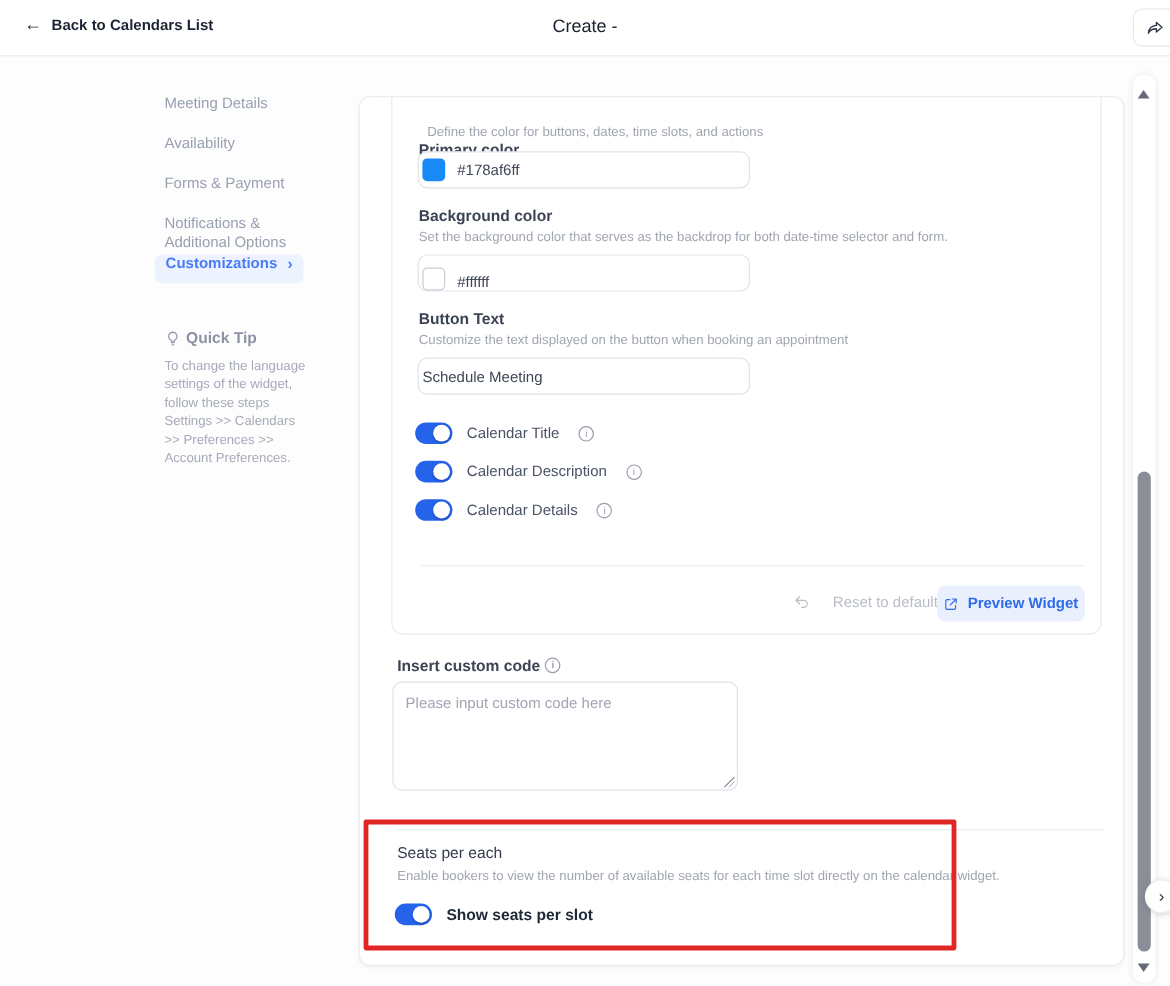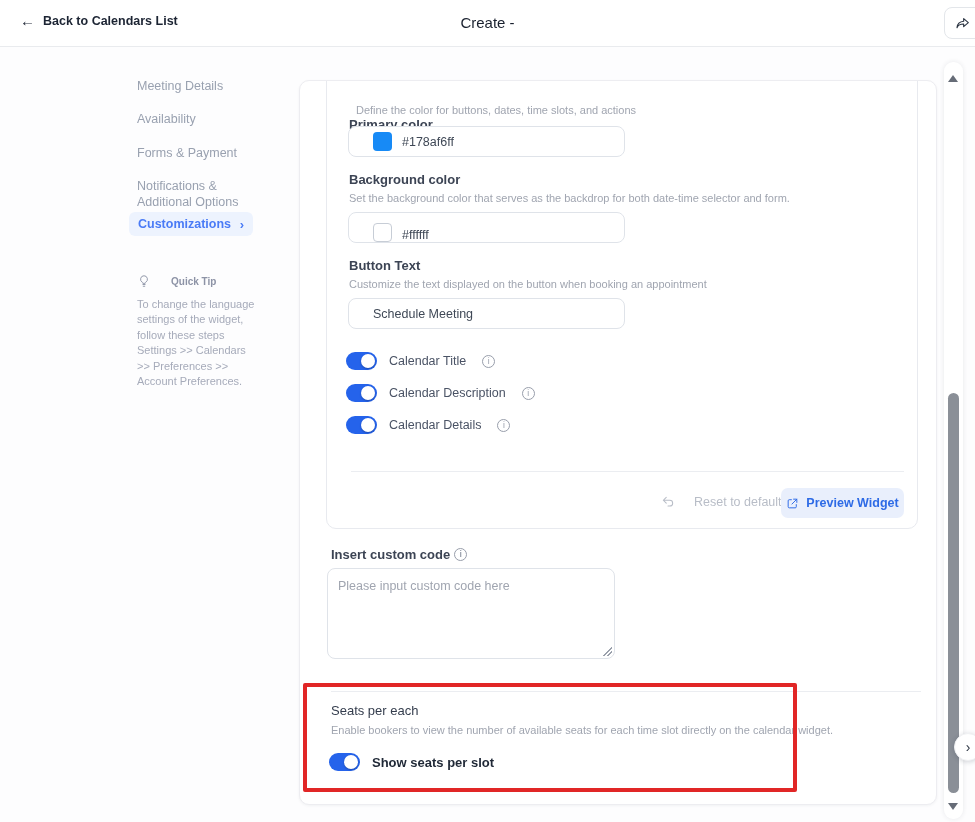--- a/index.html
+++ b/index.html
@@ -11,36 +11,36 @@
   .back-link { position:absolute; left:20px; top:13px; display:flex; align-items:center; gap:8px; color:#1c2433; font-size:12.5px; font-weight:700; cursor:pointer; }
   .back-arrow { font-size:15px; line-height:1; color:#1c2433; }
   .page-title { position:absolute; left:0; right:0; top:14px; text-align:center; font-size:15px; font-weight:500; color:#19202e; }
   .share-btn { position:absolute; left:944px; top:7px; width:46px; height:32px; background:#fff; border:1px solid #e3e6ea; border-radius:8px; display:flex; align-items:center; padding-left:10px; cursor:pointer; }
   .share-btn svg { width:16px; height:16px; stroke:#2b3442; fill:none; stroke-width:1.7; }
 
   
   .sidebar { position:absolute; left:137px; top:78px; width:120px; }
   .side-item { font-size:12.5px; color:#99a1b0; margin-bottom:17px; line-height:1.3; cursor:pointer; }
   .side-item.two-line { width:118px; }
-  .side-active { position:absolute; left:-8px; top:134px; width:124px; height:24px; background:#edf3fe; border-radius:6px; display:flex; align-items:center; justify-content:space-between; padding:0 9px; cursor:pointer; }
+  .side-active { position:absolute; left:-8px; top:134px; width:124px; height:24px; background:#edf3fe; border-radius:6px; display:flex; align-items:flex-start; justify-content:space-between; padding:0 9px; cursor:pointer; }
   .side-active .lbl { color:#4a7bf6; font-size:12.5px; font-weight:600; }
   .side-active .chev { color:#4a7bf6; font-size:13px; font-weight:600; }
 
   .quick-tip { position:absolute; left:137px; top:274px; width:122px; }
-  .qt-head { display:flex; align-items:center; gap:20px; color:#8d93a6; font-size:10px; font-weight:700; }
+  .qt-head { display:flex; align-items:center; gap:4px; color:#8d93a6; font-size:13px; font-weight:700; }
   .qt-head svg { width:14px; height:14px; stroke:#8d93a6; fill:none; stroke-width:1.6; }
   .qt-body { margin-top:9px; font-size:11px; color:#a6abba; line-height:1.4; width:118px; }
 
   
   .panel { position:absolute; left:299px; top:80px; width:638px; height:725px; background:#fff; border:1px solid #ededf1; border-radius:10px; box-shadow:0 1px 3px rgba(20,30,50,0.05); overflow:hidden; }
   .inner-card { position:absolute; left:26px; top:-14px; width:592px; height:462px; border:1px solid #e8eaef; border-radius:10px; }
 
   .sec-label { position:absolute; font-size:13px; font-weight:600; color:#3c4454; }
   .sec-desc { position:absolute; font-size:11px; color:#a0a5b0; }
-  .field { position:absolute; width:277px; height:31px; border:1px solid #dfe3e9; border-radius:8px; background:#fff; display:flex; align-items:center; padding:0 24px; gap:10px; }
+  .field { position:absolute; width:277px; height:31px; border:1px solid #dfe3e9; border-radius:8px; background:#fff; display:flex; align-items:center; padding:0 3px; gap:10px; }
   .field input { border:none; outline:none; font-size:12.5px; color:#3f4856; font-family:"Liberation Sans", sans-serif; width:100%; background:transparent; }
   .swatch { width:19px; height:19px; border-radius:4px; flex:0 0 auto; }
   .swatch-primary { background:#178af6; }
   .swatch-bg { background:#ffffff; border:1px solid #c7cdd6; }
 
   .toggle { width:31px; height:18px; border-radius:10px; background:#2563eb; position:relative; cursor:pointer; flex:0 0 auto; }
   .toggle .knob { position:absolute; right:2px; top:2px; width:14px; height:14px; border-radius:50%; background:#fff; box-shadow:0 1px 2px rgba(0,0,0,0.25); }
   .toggle-row { position:absolute; display:flex; align-items:center; gap:12px; }
   .toggle-row .tlabel { font-size:12.5px; color:#4a5365; }
   .info-ic { display:inline-flex; align-items:center; justify-content:center; width:13px; height:13px; border:1px solid #989eab; border-radius:50%; color:#989eab; font-size:8.5px; font-style:normal; line-height:1; margin-left:4px; }

